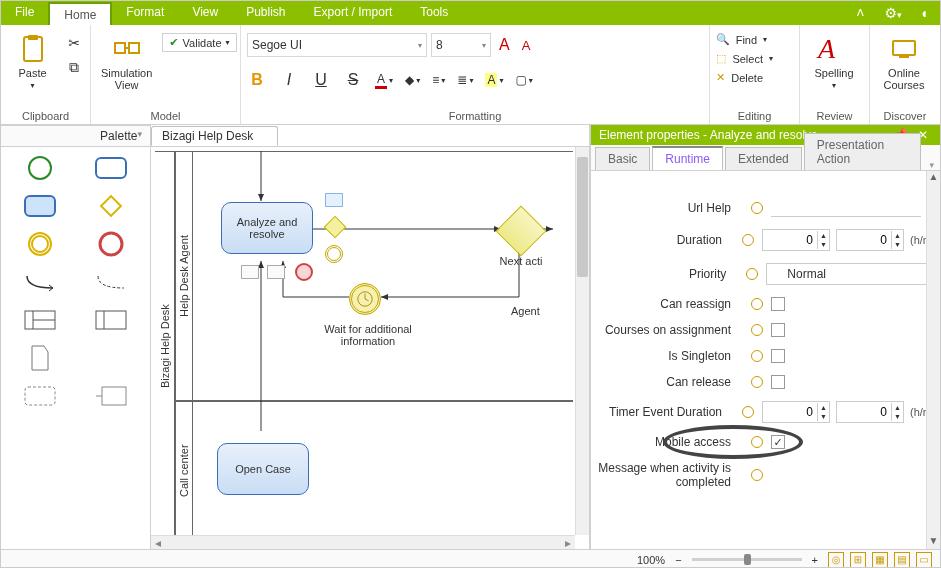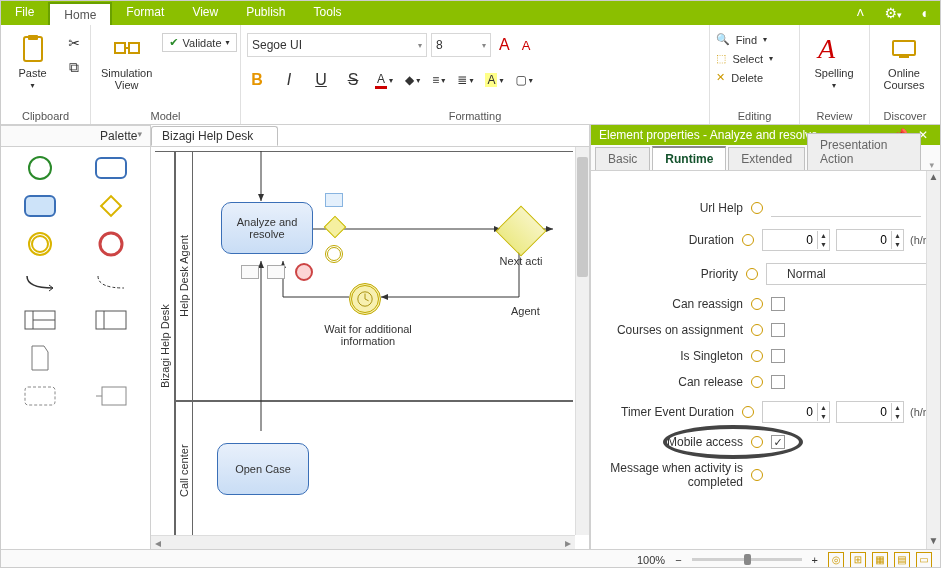--- a/index.html
+++ b/index.html
@@ -67,24 +67,24 @@
   .handle { position: absolute; width: 18px; height: 14px; border: 1px solid #aaa; background: #fafafa; }
   .mini-gate { position: absolute; width: 16px; height: 16px; transform: rotate(45deg); border: 1px solid #c8b800; background: #f5f0a0; }
   .mini-circ-db { position: absolute; width: 18px; height: 18px; border: 3px double #c0a800; border-radius: 50%; background: #fff; }
   .mini-circ-red { position: absolute; width: 18px; height: 18px; border: 2px solid #c44; border-radius: 50%; background: #fcd5d5; }
   .canvas-text { position: absolute; font-size: 11px; color: #333; text-align: center; }
 
   
   .props { width: 350px; display: flex; flex-direction: column; border-left: 1px solid #d0d0d0; }
   .props-tabs { display: flex; border-bottom: 1px solid #d0d0d0; height: 26px; background: #fafafa; align-items: flex-end; padding-left: 4px; }
   .ptab { padding: 4px 12px; font-size: 12px; border: 1px solid #c0c0c0; border-bottom: none; margin-right: 2px; cursor: pointer; background: #eee; color: #666; }
-  .ptab.active { background: #fff; font-weight: bold; border-top: 2px solid #888; color: #14532d; }
+  .ptab.active { background: #fff; font-weight: normal; border-top: 2px solid #888; color: #8b5cf6; }
   .props-body { flex: 1; overflow-y: auto; overflow-x: hidden; padding: 10px 8px 10px 0; position: relative; }
   .prop-row { display: flex; align-items: center; margin-bottom: 12px; }
-  .prop-label { width: 160px; text-align: right; font-size: 12px; color: #333; padding-right: 8px; }
+  .prop-label { width: 160px; text-align: right; font-size: 12px; color: #333; padding-right: 20px; }
   .help-ring { width: 12px; height: 12px; border: 1px solid #cc9900; border-radius: 50%; margin-right: 8px; cursor: pointer; flex-shrink: 0; }
   .prop-ctrl { display: flex; align-items: center; gap: 6px; }
   .spin { display: flex; align-items: center; border: 1px solid #ccc; height: 22px; }
   .spin input { border: none; width: 54px; text-align: right; padding: 0 4px; font-size: 12px; height: 100%; }
   .spin .arrows { display: flex; flex-direction: column; border-left: 1px solid #ccc; font-size: 7px; line-height: 9px; width: 12px; text-align: center; cursor: pointer; }
   .checkbox { width: 14px; height: 14px; border: 1px solid #999; display: flex; align-items: center; justify-content: center; font-size: 11px; cursor: pointer; }
   .checkbox.checked::after { content: '✓'; color: #333; }
   .selectbox { border: 1px solid #ccc; height: 22px; padding: 2px 20px; width: 170px; font-size: 12px; display: flex; align-items: center; justify-content: space-between; }
   .hm { font-size: 11px; color: #555; }
   .highlight-ring { position: absolute; border: 4px solid #444; border-radius: 50%/50%; pointer-events: none; }
@@ -99,20 +99,21 @@
 </style>
 </head>
 <body>
 
 <div class="menubar">
   <div class="tab">File</div>
   <div class="tab active">Home</div>
   <div class="tab">Format</div>
   <div class="tab">View</div>
   <div class="tab">Publish</div>
+  <div class="tab">Export / Import</div>
   <div class="tab">Tools</div>
   <div class="spacer"></div>
   <div class="sysicon">˄</div>
   <div class="sysicon">⚙<span style="font-size:9px">▾</span></div>
   <div class="sysicon">◐</div>
 </div>
 
 <div class="ribbon">
   <div class="rgroup" style="width:90px">
     <div class="rgroup-body">

